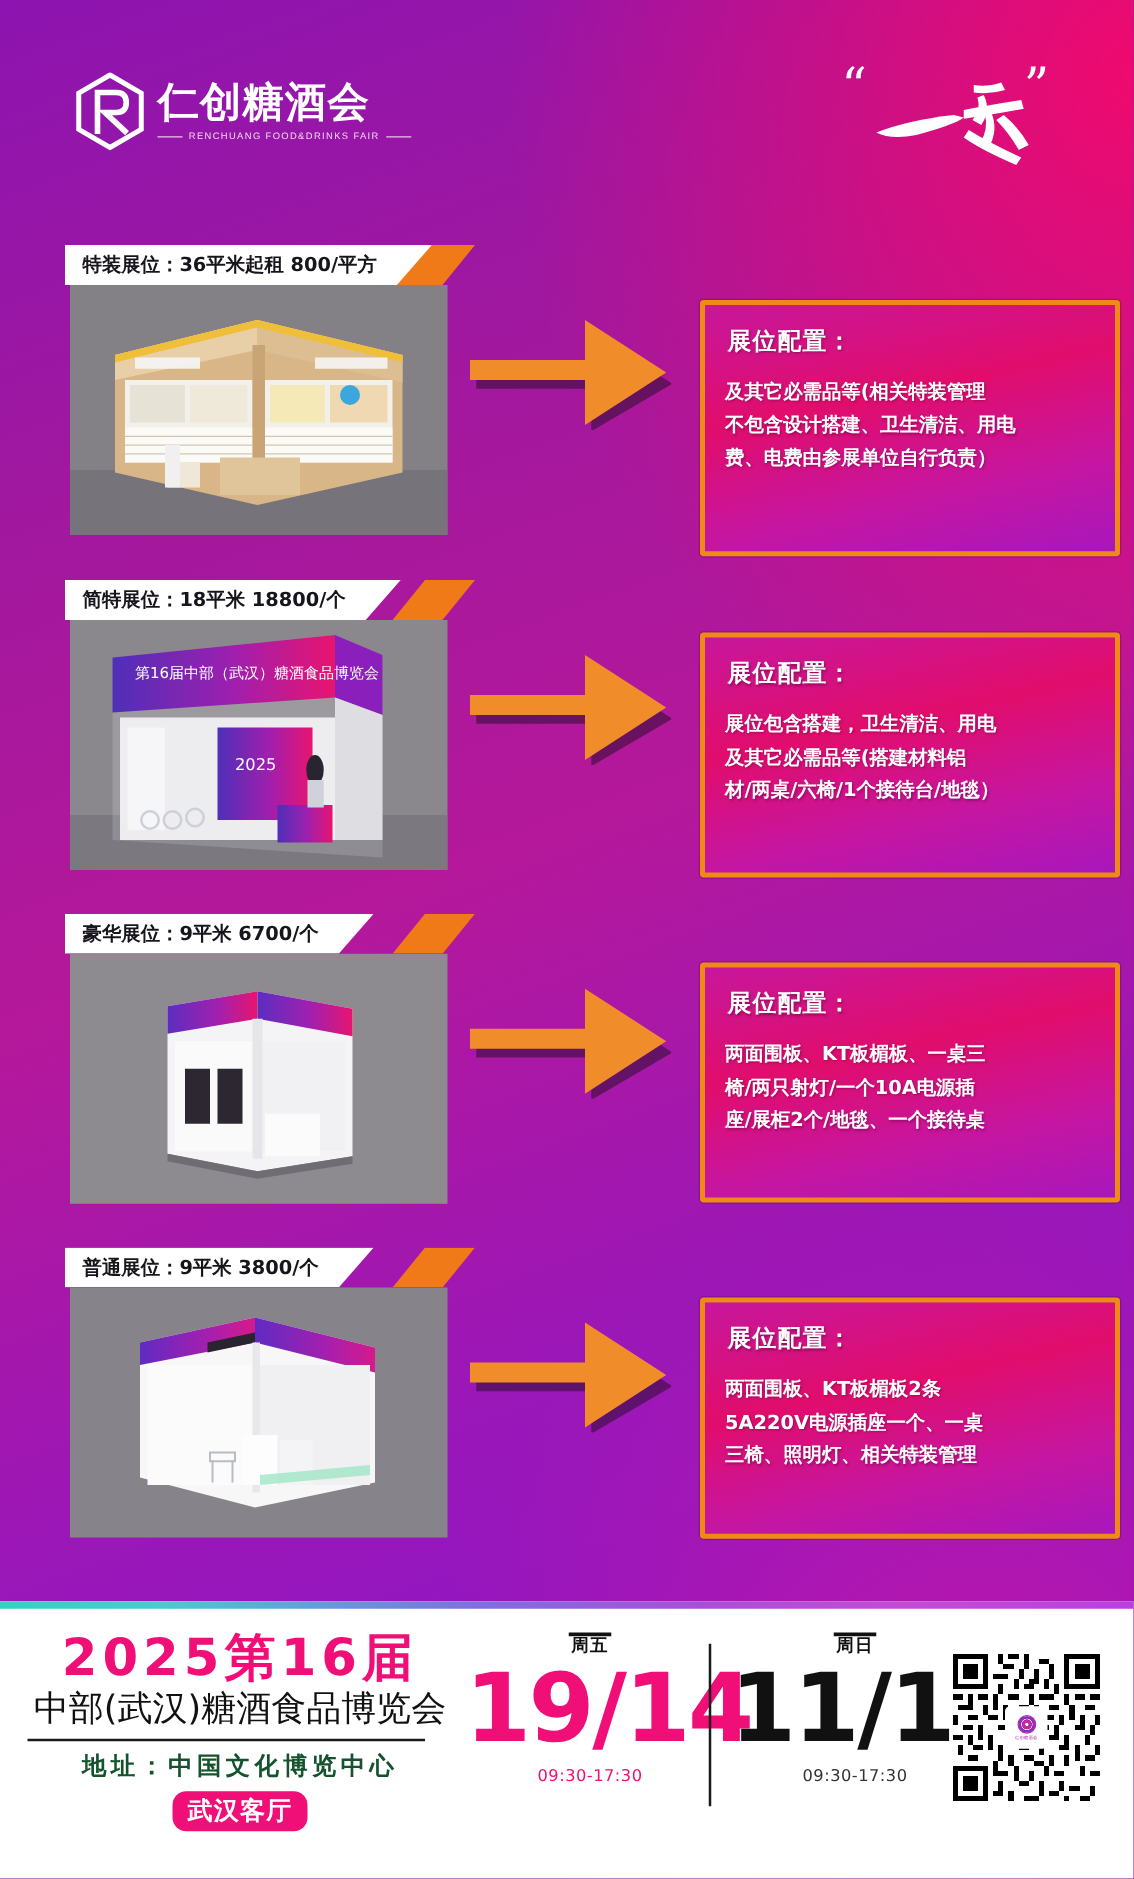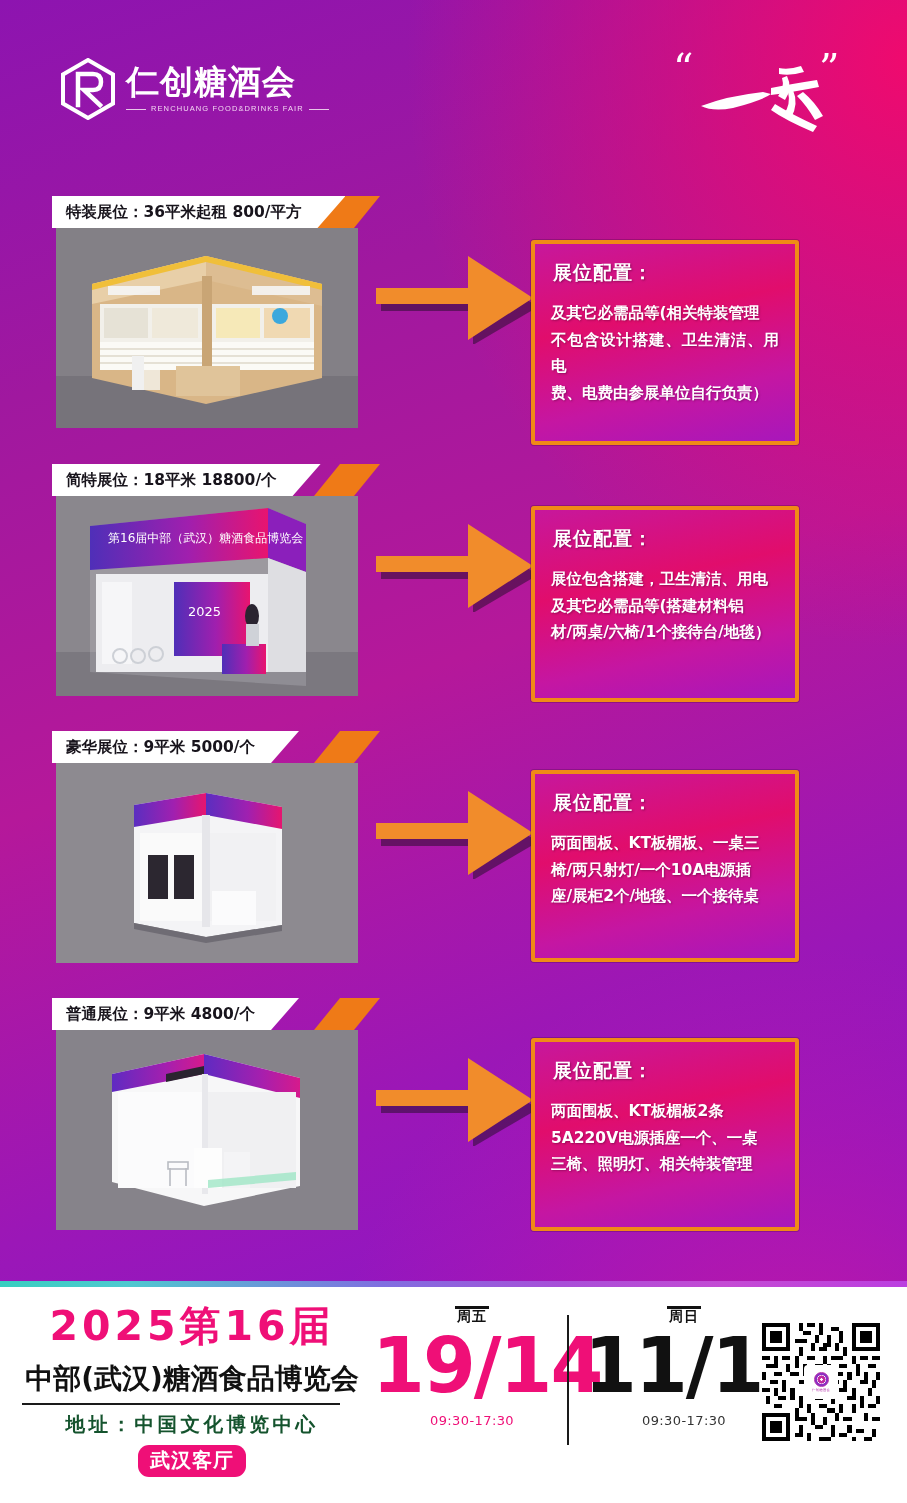--- a/index.html
+++ b/index.html
@@ -48,21 +48,21 @@
   }
   .photo{
     position:absolute;left:56px;top:32px;width:302px;height:200px;
     background:#838086;border:0;overflow:hidden;
   }
   .photo-inner{position:absolute;inset:0;}
 
   .arrow{position:absolute;left:372px;top:56px;width:165px;height:92px;}
 
   .info{
-    position:absolute;left:531px;width:268px;
+    position:absolute;left:560px;width:336px;
     background:linear-gradient(168deg,#c7179c 0%,#e10d6c 38%,#c516a2 72%,#a817bb 100%);
     border:4px solid #f08a16;border-radius:3px;
     box-shadow:0 0 0 1px rgba(0,0,0,.18);
     padding:14px 16px 16px 16px;box-sizing:border-box;
   }
   .info1{top:44px;height:205px;}
   .info2{top:42px;height:196px;}
   .info3{top:39px;height:192px;}
   .info4{top:40px;height:193px;}
   .info-title{
@@ -76,21 +76,21 @@
     text-shadow:1px 1px 2px rgba(60,0,40,.4);
   }
 
   
   .footer{position:absolute;left:0;bottom:0;width:907px;height:222px;background:#fff;}
   .footer-rule{position:absolute;left:0;top:0;width:907px;height:6px;
     background:linear-gradient(90deg,#38cfc0 0%,#4ec9cf 14%,#7f6fe0 42%,#a84fd8 62%,#c44bd4 80%,#bb3fe0 100%);}
   .fblock{position:absolute;left:22px;top:24px;width:340px;text-align:center;}
   .f-year{font-size:41px;font-weight:bold;color:#ef0f77;letter-spacing:4px;line-height:1.05;
     font-family:"DejaVu Sans","Liberation Sans",sans-serif;}
-  .f-name{font-size:28px;font-weight:bold;color:#111;letter-spacing:0px;line-height:1.25;margin-top:13px;
+  .f-name{font-size:28px;font-weight:normal;color:#111;letter-spacing:0px;line-height:1.25;margin-top:1px;
     font-family:"DejaVu Sans","Liberation Sans",sans-serif;}
   .f-divider{width:318px;height:2px;background:#1a1a1a;margin:7px 0 6px 0;}
   .f-addr{font-size:19.5px;font-weight:bold;color:#14532d;letter-spacing:3.5px;
     font-family:"DejaVu Sans","Liberation Sans",sans-serif;}
   .f-hall{display:inline-block;margin-top:7px;padding:2px 12px 3px 12px;border-radius:11px;
     background:#ef0f77;color:#fff;font-size:20px;font-weight:bold;letter-spacing:1px;
     font-family:"DejaVu Sans","Liberation Sans",sans-serif;}
 
   .date{position:absolute;top:26px;width:200px;text-align:center;}
   .date-a{left:372px;}
@@ -262,21 +262,21 @@
         <div>及其它必需品等(搭建材料铝</div>
         <div>材/两桌/六椅/1个接待台/地毯）</div>
       </div>
     </div>
   </div>
 
   <div class="row row3">
     <div class="label-wrap">
       <div class="label-tab"></div>
       <div class="label-shape">
-        <span class="label-text">豪华展位：9平米   5000/个</span>
+        <span class="label-text">豪华展位：9平米   6700/个</span>
       </div>
     </div>
 
     <div class="photo">
       <svg class="photo-inner" viewBox="0 0 302 200" preserveAspectRatio="none">
         <rect width="302" height="200" fill="#8d8a90"></rect>
         <defs>
           <linearGradient id="g3" x1="0" y1="0" x2="1" y2="0">
             <stop offset="0" stop-color="#5b2ec0"></stop>
               <stop offset="55%" stop-color="#a020b0"></stop>
@@ -310,21 +310,21 @@
         <div>椅/两只射灯/一个10A电源插</div>
         <div>座/展柜2个/地毯、一个接待桌</div>
       </div>
     </div>
   </div>
 
   <div class="row row4">
     <div class="label-wrap">
       <div class="label-tab"></div>
       <div class="label-shape">
-        <span class="label-text">普通展位：9平米   4800/个</span>
+        <span class="label-text">普通展位：9平米   3800/个</span>
       </div>
     </div>
 
     <div class="photo">
       <svg class="photo-inner" viewBox="0 0 302 200" preserveAspectRatio="none">
         <rect width="302" height="200" fill="#86838a"></rect>
         <defs>
           <linearGradient id="g4" x1="0" y1="0" x2="1" y2="0">
             <stop offset="0" stop-color="#5f2bc2"></stop>
               <stop offset="60%" stop-color="#a61fae"></stop>

